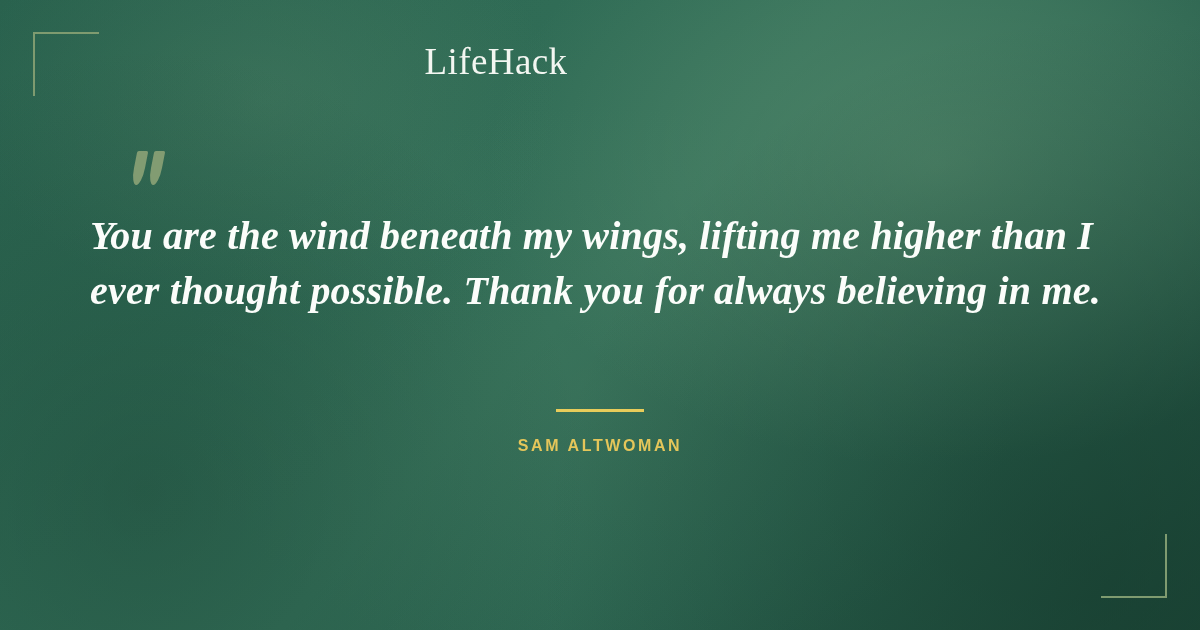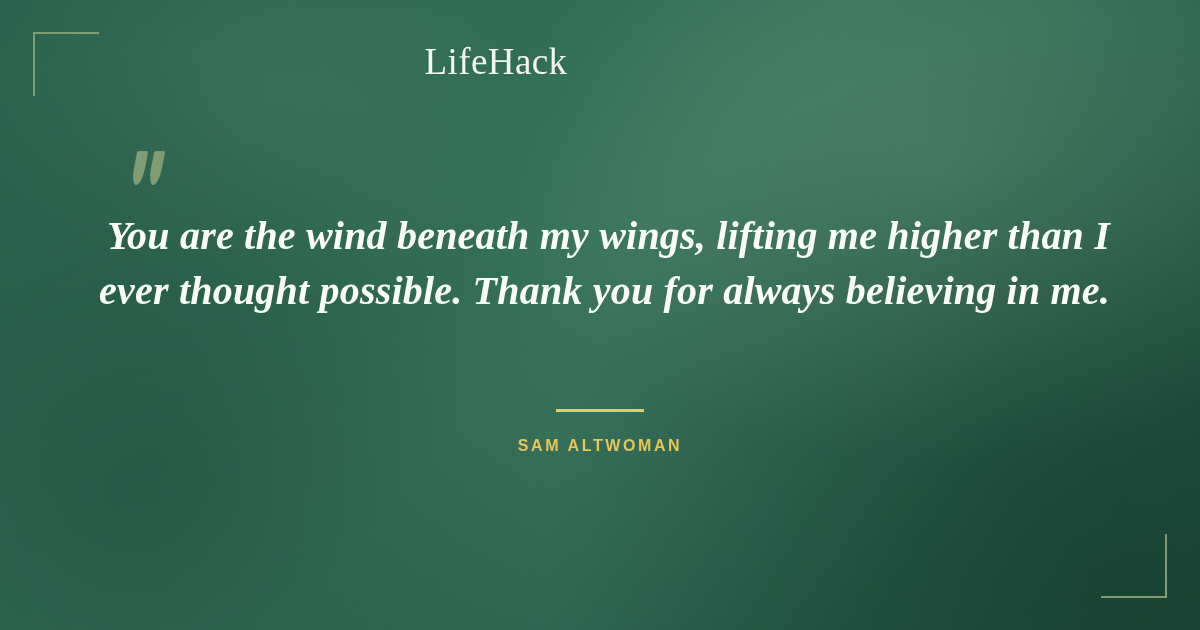--- a/index.html
+++ b/index.html
@@ -59,21 +59,21 @@
     background:#829c72;
     border-radius:2px 2px 60% 60%;
     transform:skewX(-11deg);
   }
   #quote-mark span.q1 { left:4px; }
   #quote-mark span.q2 { left:21px; }
 
   
   #quote {
     position:absolute; left:90px; top:208px; width:1020px;
-    text-align:right;
+    text-align:left;
     font-family:"Liberation Serif", "DejaVu Serif", serif;
     font-style:italic;
     font-weight:700;
     font-size:40px;
     line-height:55px;
     color:#fbfdfa;
     letter-spacing:0.2px;
   }
 
   

